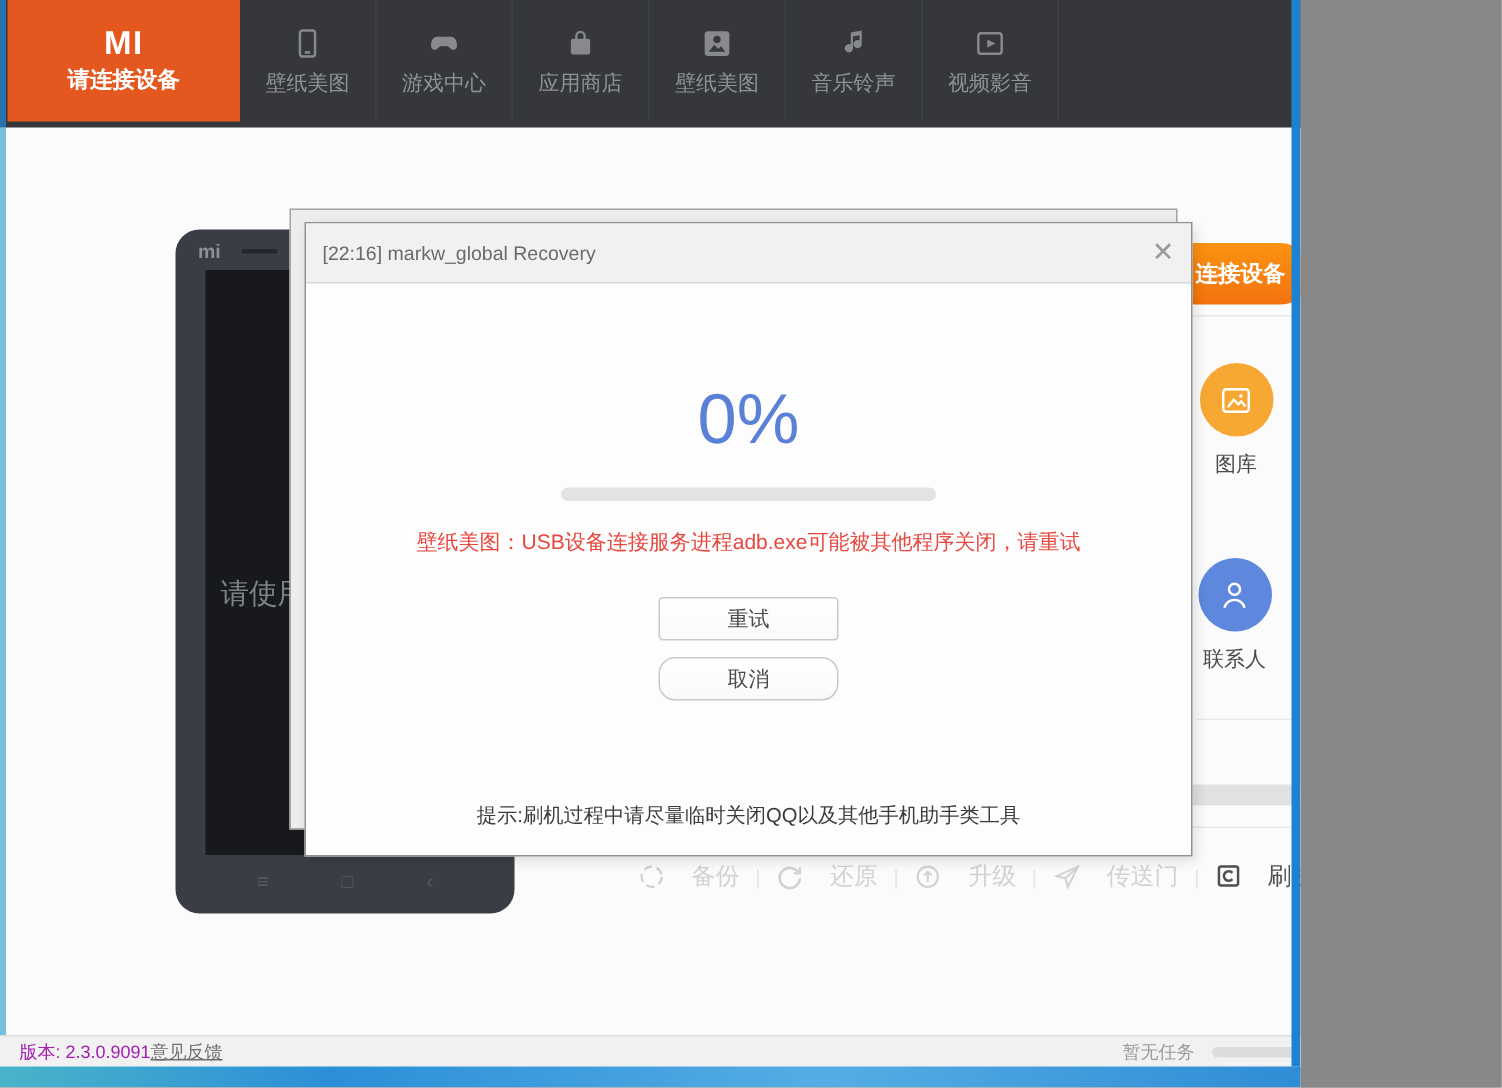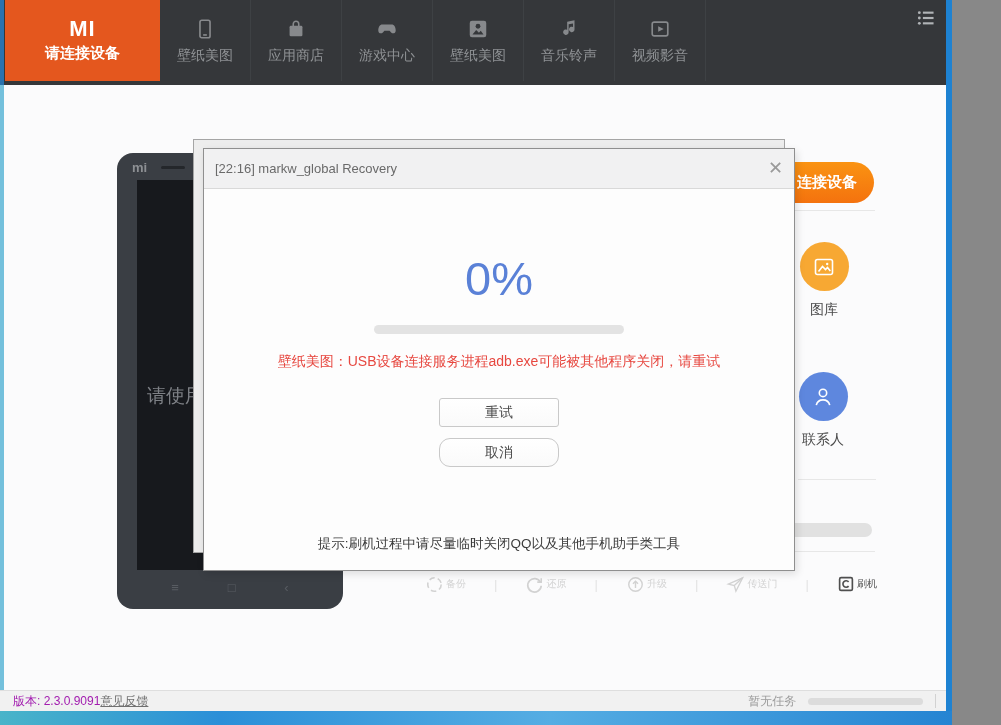--- a/index.html
+++ b/index.html
@@ -1,16 +1,16 @@
 <!DOCTYPE html>
 <html><head>
 <meta charset="utf-8">
 <style>
   html,body{margin:0;padding:0;background:#888;}
-  .stage{position:relative;width:952px;height:725px;overflow:hidden;background:#fbfbfc;
+  .stage{position:relative;width:867px;height:725px;overflow:hidden;background:#fbfbfc;
          font-family:"Liberation Sans","DejaVu Sans",sans-serif;-webkit-font-smoothing:antialiased;}
   
   .topbar{position:absolute;left:0;top:0;width:1001px;height:85px;background:#35373a;}
   .tab-active{position:absolute;left:5px;top:0;width:155px;height:81px;background:#e4571e;
               display:flex;flex-direction:column;align-items:center;justify-content:center;gap:4px;cursor:pointer;}
   .mi-logo{color:#fff;font-weight:bold;font-size:22px;letter-spacing:1px;line-height:22px;}
   .tab-active-label{color:#fff;font-weight:bold;font-size:15px;}
   .tabs{position:absolute;left:160px;top:0;height:81px;display:flex;}
   .tab{width:90px;height:81px;border-right:1px solid #3e4144;display:flex;flex-direction:column;
        align-items:center;justify-content:center;gap:6px;cursor:pointer;}
@@ -33,21 +33,21 @@
                 background:linear-gradient(180deg,#fa9312,#f4720e);color:#fff;font-weight:bold;font-size:15px;
                 display:flex;align-items:center;justify-content:flex-end;padding-right:17px;box-sizing:border-box;z-index:5;cursor:pointer;}
   .sep-h{position:absolute;height:1px;background:#e7e7e7;z-index:4;}
   .side-item{position:absolute;width:80px;text-align:center;z-index:4;cursor:pointer;}
   .side-circle{width:49px;height:49px;border-radius:50%;margin:0 auto;display:flex;align-items:center;justify-content:center;color:#fff;}
   .side-label{margin-top:10px;font-size:14px;color:#4a4a4a;}
   .gray-pill{position:absolute;left:772px;top:523px;width:100px;height:14px;border-radius:7px;background:#e1e1e1;z-index:2;}
   
   .toolbar{position:absolute;left:425px;top:570px;width:452px;height:28px;display:flex;align-items:center;
            justify-content:space-between;z-index:3;}
-  .tool{display:flex;align-items:center;gap:2px;color:#d2d2d2;font-size:10px;cursor:pointer;justify-content:flex-end;}
+  .tool{display:flex;align-items:center;gap:17px;color:#d2d2d2;font-size:16px;cursor:pointer;justify-content:flex-end;}
   .tool .icn{display:flex;align-items:center;}
   .tool.active{color:#4f4f4f;}
   .tool-sep{color:#e3e3e3;font-size:13px;}
   
   .back-window{position:absolute;left:193px;top:139px;width:592px;height:414px;background:#ededed;
                border:1px solid #a5a5a5;box-sizing:border-box;z-index:15;}
   .dialog{position:absolute;left:203px;top:148px;width:592px;height:423px;background:#fdfdfd;
           border:1px solid #8f8f8f;box-sizing:border-box;z-index:16;box-shadow:2px 3px 8px rgba(0,0,0,0.12);}
   .dialog-titlebar{height:39px;background:#f1f1f2;border-bottom:1px solid #d9d9d9;position:relative;}
   .dialog-title{position:absolute;left:11px;top:0;line-height:39px;font-size:13px;color:#6a6a6a;}
@@ -97,34 +97,34 @@
         <span class="ticon">
           <svg width="22" height="22" viewBox="0 0 24 24" fill="none" stroke="currentColor" stroke-width="1.8">
               <rect x="6.5" y="2.5" width="11" height="19" rx="2"></rect>
               <line x1="10" y1="18.5" x2="14" y2="18.5"></line>
             </svg>
         </span>
         <span class="tlabel">壁纸美图</span>
       </div>
       <div class="tab">
         <span class="ticon">
+          <svg width="24" height="22" viewBox="0 0 24 24">
+              <path fill="currentColor" d="M7,7 h10 c3,0 4.5,3 4.5,6.5 c0,3 -3,4.2 -5,2.2 l-1.7,-1.7 h-5.6 l-1.7,1.7 c-2,2 -5,0.8 -5,-2.2 C2.5,10 4,7 7,7 z"></path>
+            </svg>
+        </span>
+        <span class="tlabel">游戏中心</span>
+      </div>
+      <div class="tab">
+        <span class="ticon">
           <svg width="22" height="22" viewBox="0 0 24 24">
               <rect x="5" y="8.5" width="14" height="11.5" rx="1.5" fill="currentColor"></rect>
               <path d="M9 9 V6.5a3 3 0 0 1 6 0 V9" fill="none" stroke="currentColor" stroke-width="1.7"></path>
             </svg>
         </span>
         <span class="tlabel">应用商店</span>
-      </div>
-      <div class="tab">
-        <span class="ticon">
-          <svg width="24" height="22" viewBox="0 0 24 24">
-              <path fill="currentColor" d="M7,7 h10 c3,0 4.5,3 4.5,6.5 c0,3 -3,4.2 -5,2.2 l-1.7,-1.7 h-5.6 l-1.7,1.7 c-2,2 -5,0.8 -5,-2.2 C2.5,10 4,7 7,7 z"></path>
-            </svg>
-        </span>
-        <span class="tlabel">游戏中心</span>
       </div>
       <div class="tab">
         <span class="ticon">
           <svg width="22" height="22" viewBox="0 0 24 24">
               <rect x="3" y="3" width="18" height="18" rx="2.5" fill="currentColor"></rect>
               <circle cx="12" cy="9" r="2.6" fill="#35373a"></circle>
               <path d="M6 18 l4-5 3 3 2-2 3 4 z" fill="#35373a"></path>
             </svg>
         </span>
         <span class="tlabel">壁纸美图</span>

